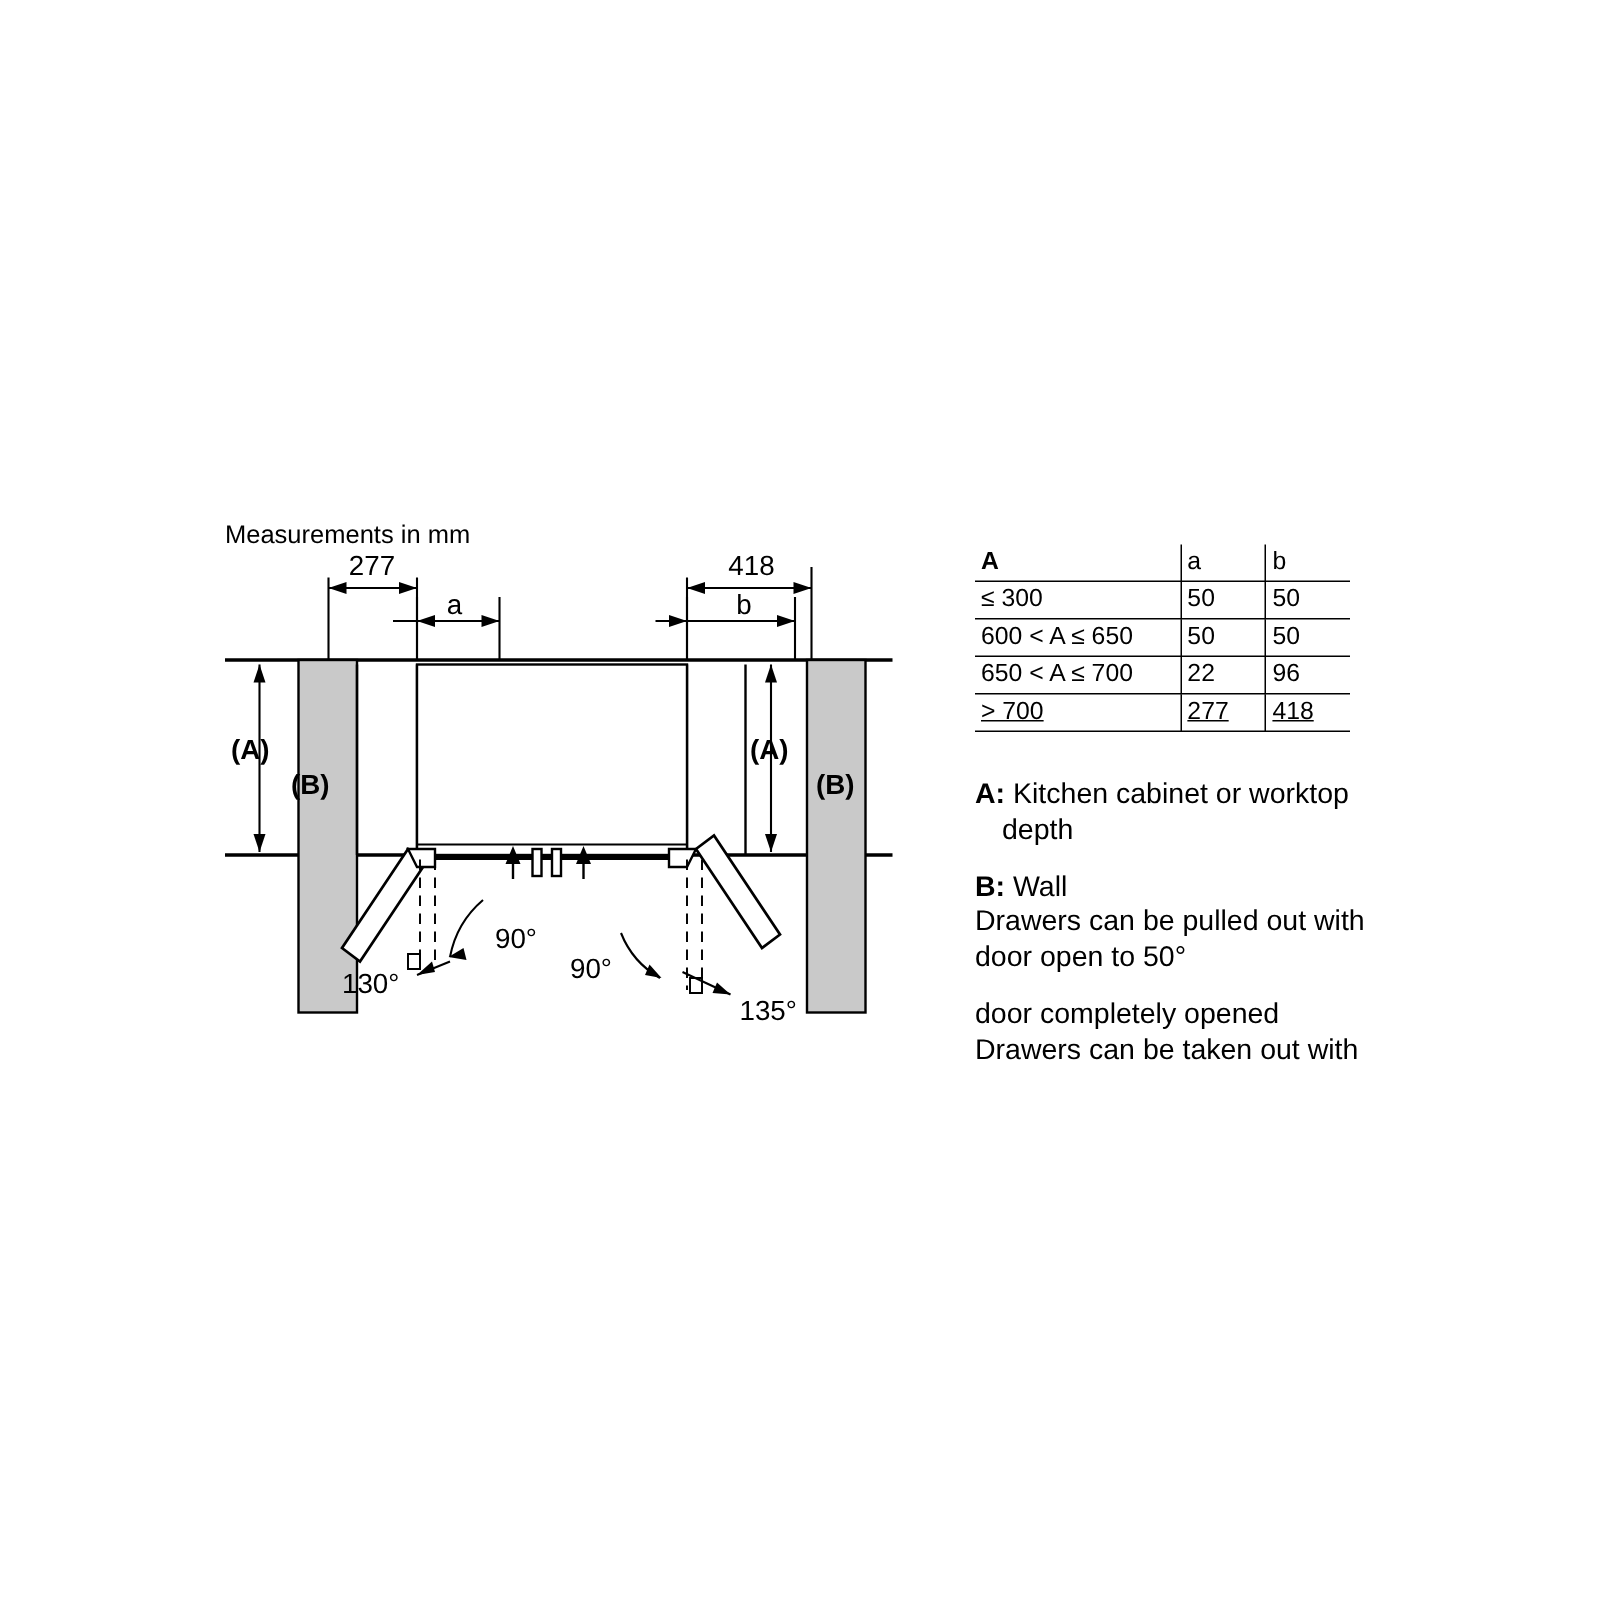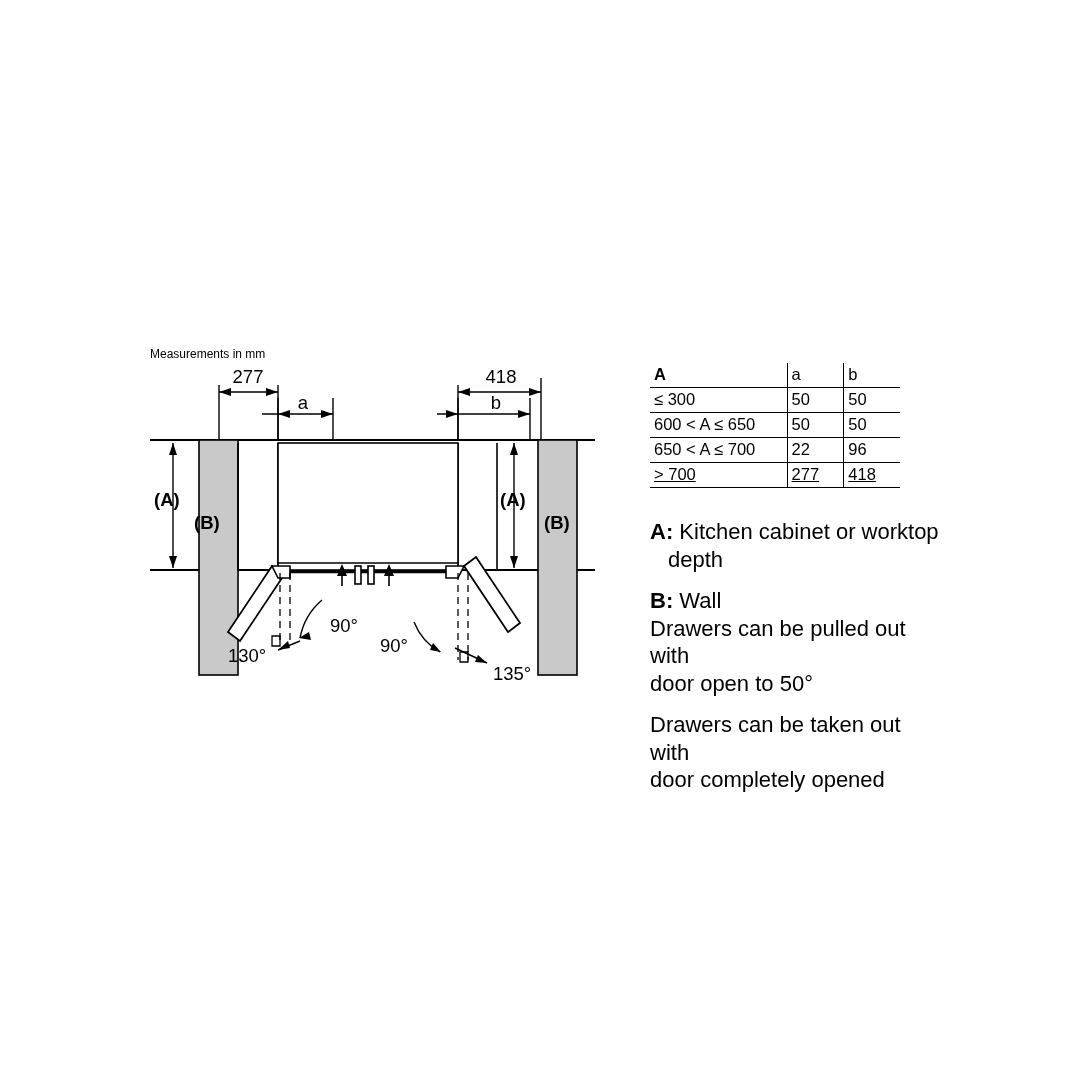--- a/index.html
+++ b/index.html
@@ -75,38 +75,38 @@
     text-align: left;
   }
   table.spec th.cA {
     font-weight: bold;
   }
   .notes {
     position: absolute;
     left: 650px;
     top: 518px;
     width: 290px;
-    font-size: 22px;
+    font-size: 19px;
     line-height: 1.25;
   }
   .note-block {
     margin-bottom: 14px;
   }
   .note-block .lbl {
     font-weight: bold;
   }
   .indent {
     display: block;
     padding-left: 18px;
   }
   .measure-title {
     position: absolute;
     left: 150px;
     top: 347px;
-    font-size: 12px;
+    font-size: 17px;
   }
 </style>
 </head>
 <body>
 
 <div id="page">
 
   <div class="measure-title">Measurements in mm</div>
 
   <svg class="diagram-svg" viewBox="0 0 1080 1080">
@@ -288,18 +288,18 @@
       <span>Kitchen cabinet or worktop</span>
       <span class="indent">depth</span>
     </div>
     <div class="note-block">
       <span class="lbl">B:</span>
       <span>Wall</span>
       <span style="display:block">Drawers can be pulled out with</span>
       <span style="display:block">door open to 50°</span>
     </div>
     <div class="note-block">
+      <span style="display:block">door completely opened</span>
       <span style="display:block">Drawers can be taken out with</span>
-      <span style="display:block">door completely opened</span>
     </div>
   </div>
 
 </div>
 
 </body></html>

